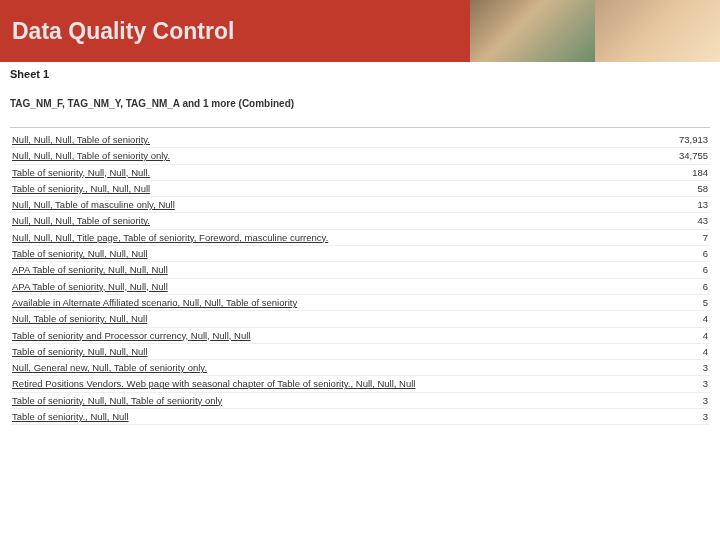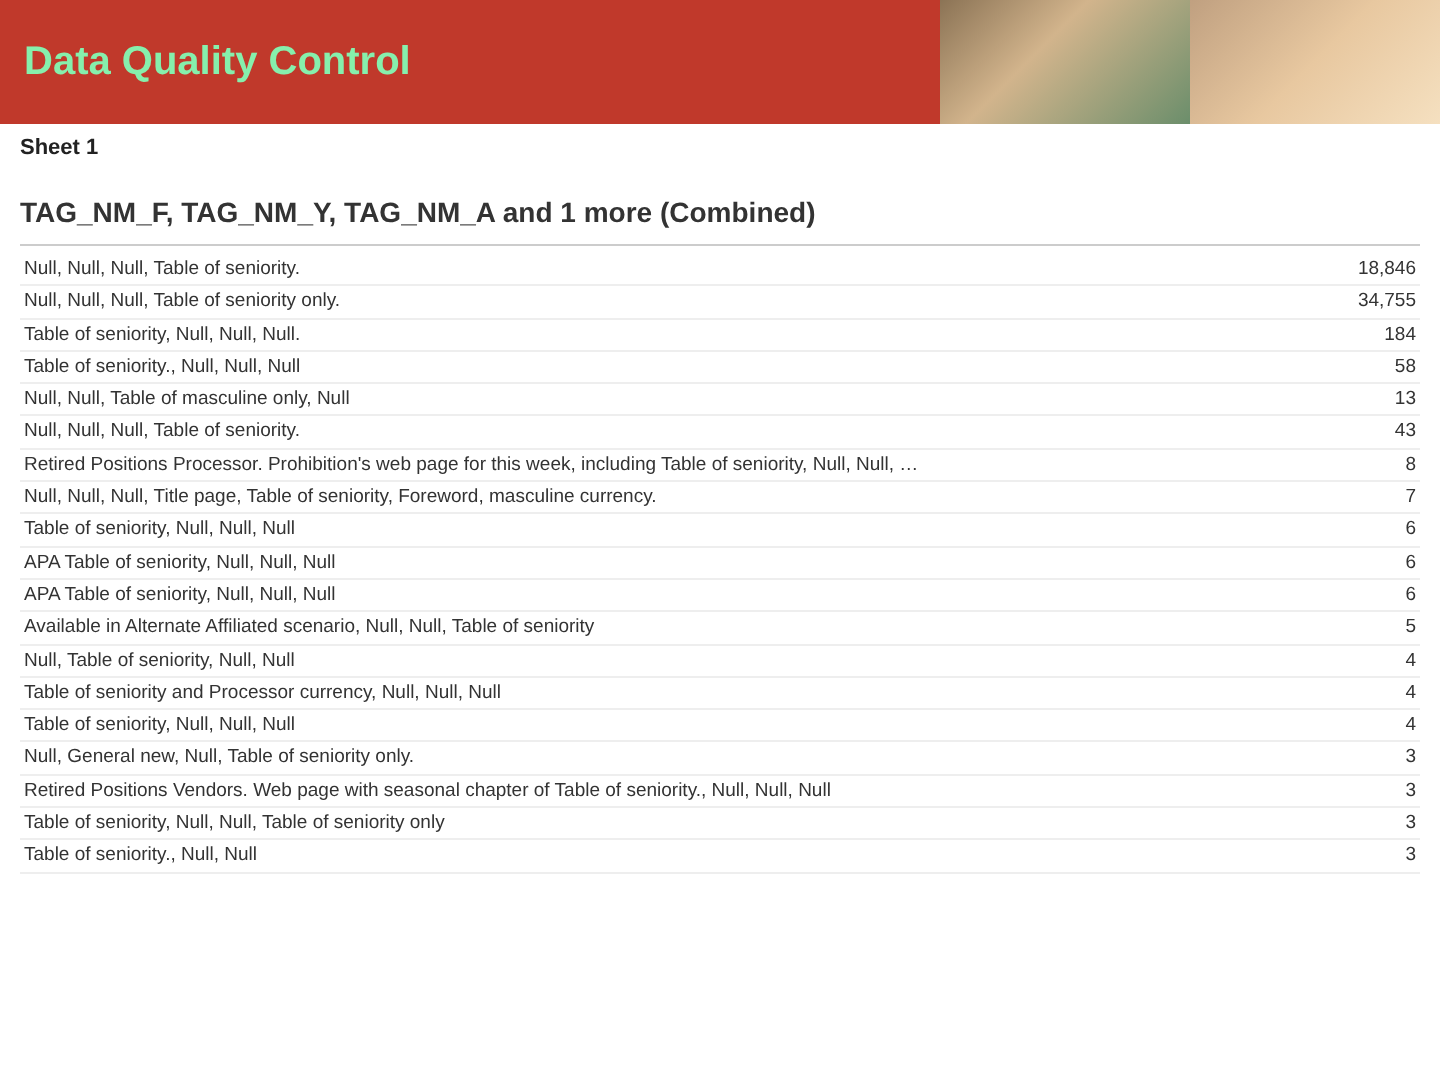--- a/index.html
+++ b/index.html
@@ -20,22 +20,22 @@
       background: #c0392b;
     }
     #header-title-area {
       flex: 0 0 470px;
       display: flex;
       align-items: center;
       padding: 0 12px;
       background: #c0392b;
     }
     #header-title-area span {
-      color: #86efac;
-      font-size: 20px;
+      color: #e5e5e5;
+      font-size: 23px;
       font-weight: bold;
     }
     #header-images {
       flex: 1;
       display: flex;
       overflow: hidden;
     }
     .header-img-block {
       flex: 1;
       background: #555;
@@ -57,26 +57,26 @@
     }
 
     .sheet-label {
       font-size: 11px;
       font-weight: bold;
       margin-bottom: 18px;
       color: #222;
     }
 
     .section-header {
-      font-size: 14px;
+      font-size: 10px;
       font-weight: bold;
       color: #333;
       margin-bottom: 4px;
       border-bottom: 1px solid #ccc;
-      padding-bottom: 8px;
+      padding-bottom: 18px;
     }
 
     .data-table {
       width: 100%;
       border-collapse: collapse;
     }
     .data-table tr {
       border-bottom: 1px solid #eee;
     }
     .data-table td {
@@ -87,20 +87,21 @@
     }
     .data-table td.count-col {
       text-align: right;
       white-space: nowrap;
       width: 55px;
       font-size: 9.5px;
       color: #333;
     }
     .data-table td.desc-col {
       width: calc(100% - 55px);
+      text-decoration: underline;
     }
   </style>
 </head>
 <body>
 
 <div id="header">
   <div id="header-title-area">
     <span>Data Quality Control</span>
   </div>
   <div id="header-images">
@@ -109,45 +110,41 @@
   </div>
 </div>
 
 <div id="content">
   <div class="sheet-label">Sheet 1</div>
   <div class="section-header">TAG_NM_F, TAG_NM_Y, TAG_NM_A and 1 more (Combined)</div>
   <table class="data-table">
     <tbody id="table-body">
     <tr>
       <td class="desc-col">Null, Null, Null, Table of seniority.</td>
-      <td class="count-col">18,846</td>
+      <td class="count-col">73,913</td>
     </tr>
         <tr>
       <td class="desc-col">Null, Null, Null, Table of seniority only.</td>
       <td class="count-col">34,755</td>
     </tr>
         <tr>
       <td class="desc-col">Table of seniority, Null, Null, Null.</td>
       <td class="count-col">184</td>
     </tr>
         <tr>
       <td class="desc-col">Table of seniority., Null, Null, Null</td>
       <td class="count-col">58</td>
     </tr>
         <tr>
       <td class="desc-col">Null, Null, Table of masculine only, Null</td>
       <td class="count-col">13</td>
     </tr>
         <tr>
       <td class="desc-col">Null, Null, Null, Table of seniority.</td>
       <td class="count-col">43</td>
-    </tr>
-        <tr>
-      <td class="desc-col">Retired Positions Processor. Prohibition's web page for this week, including Table of seniority, Null, Null, …</td>
-      <td class="count-col">8</td>
     </tr>
         <tr>
       <td class="desc-col">Null, Null, Null, Title page, Table of seniority, Foreword, masculine currency.</td>
       <td class="count-col">7</td>
     </tr>
         <tr>
       <td class="desc-col">Table of seniority, Null, Null, Null</td>
       <td class="count-col">6</td>
     </tr>
         <tr>

